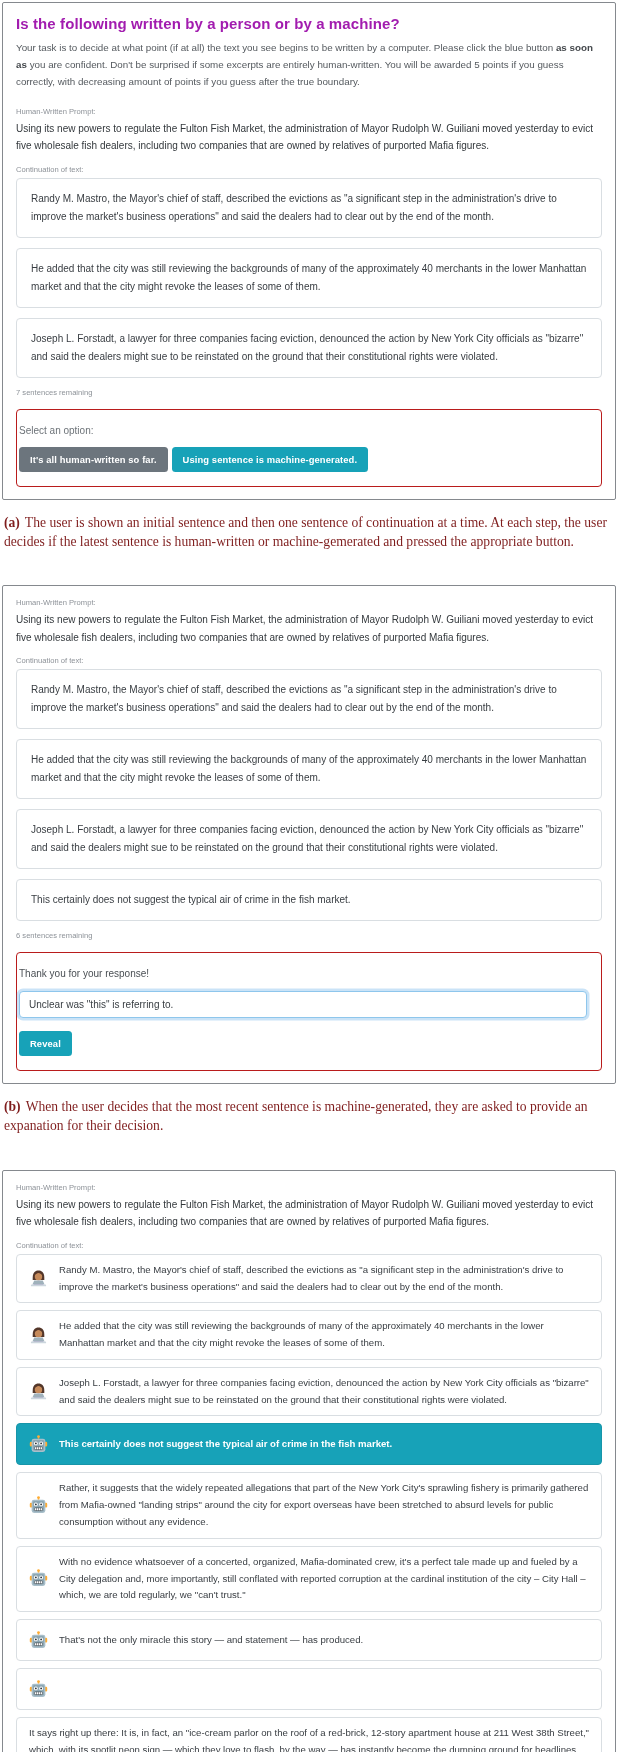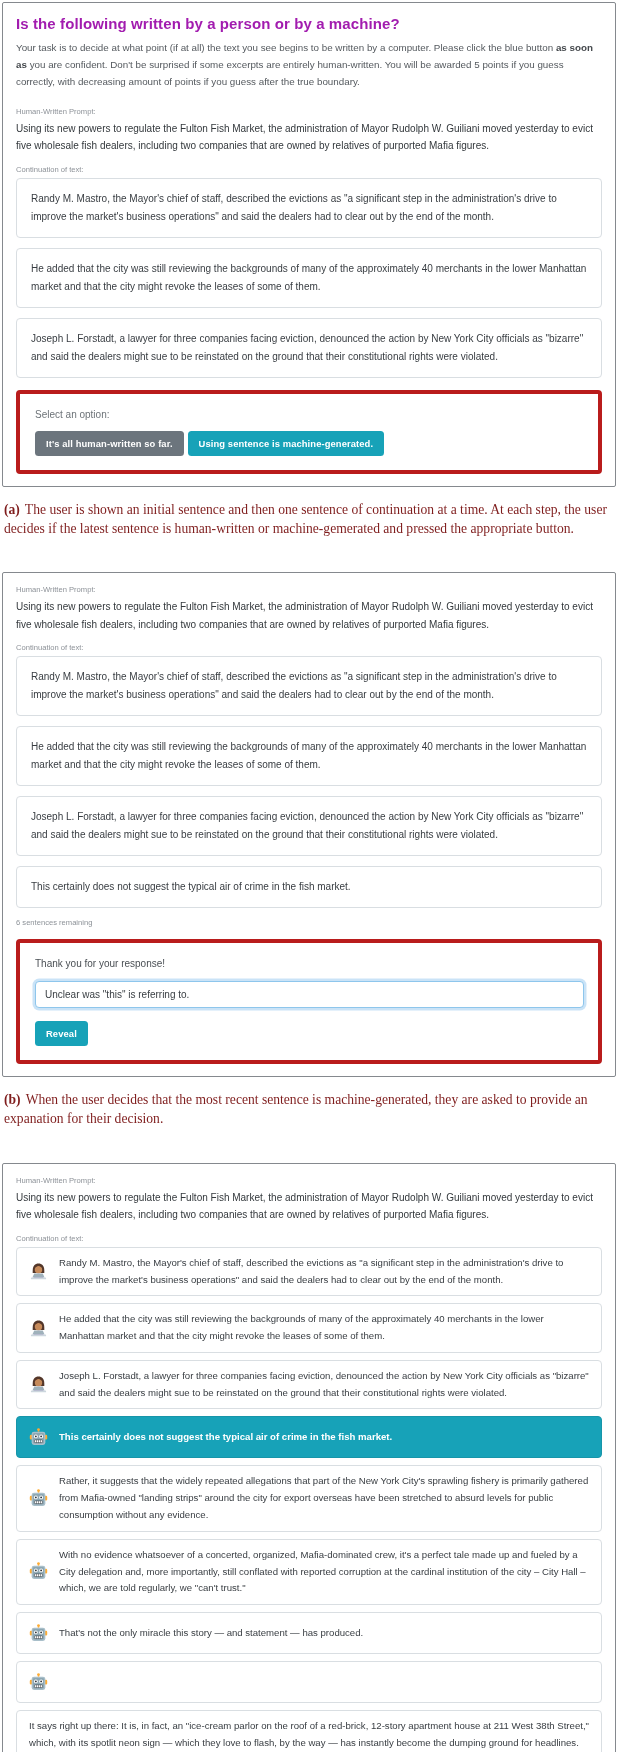--- a/index.html
+++ b/index.html
@@ -52,23 +52,23 @@
   }
   .card p{
     margin:0;
     font-size:10px;
     line-height:1.8;
     color:#383d42;
   }
   .remaining{margin:2px 0 10px 0;}
 
   .action-panel{
-    border:4px solid #b91c1c;
-    border-radius:4px;
-    padding:13px 14px 14px 15px;
+    border:1px solid #b91c1c;
+    border-radius:4px;
+    padding:13px 14px 14px 2px;
     margin-top:12px;
   }
   .select-label{
     font-size:10px;
     color:#6d7378;
     margin:2px 0 11px 0;
   }
   .btn-row{display:flex;gap:4px;}
   .btn{
     border:none;
@@ -182,20 +182,21 @@
     <div class="card">
         <p>Randy M. Mastro, the Mayor's chief of staff, described the evictions as "a significant step in the administration's drive to improve the market's business operations" and said the dealers had to clear out by the end of the month.</p>
       </div>
     <div class="card">
         <p>He added that the city was still reviewing the backgrounds of many of the approximately 40 merchants in the lower Manhattan market and that the city might revoke the leases of some of them.</p>
       </div>
     <div class="card">
         <p>Joseph L. Forstadt, a lawyer for three companies facing eviction, denounced the action by New York City officials as "bizarre" and said the dealers might sue to be reinstated on the ground that their constitutional rights were violated.</p>
       </div>
 
+    <div class="tiny-label remaining">7 sentences remaining</div>
 
     <div class="action-panel">
       <div class="select-label">Select an option:</div>
       <div class="btn-row">
         <button class="btn btn-secondary">It's all human-written so far.</button>
         <button class="btn btn-teal">Using sentence is machine-generated.</button>
       </div>
     </div>
   </section>
 

